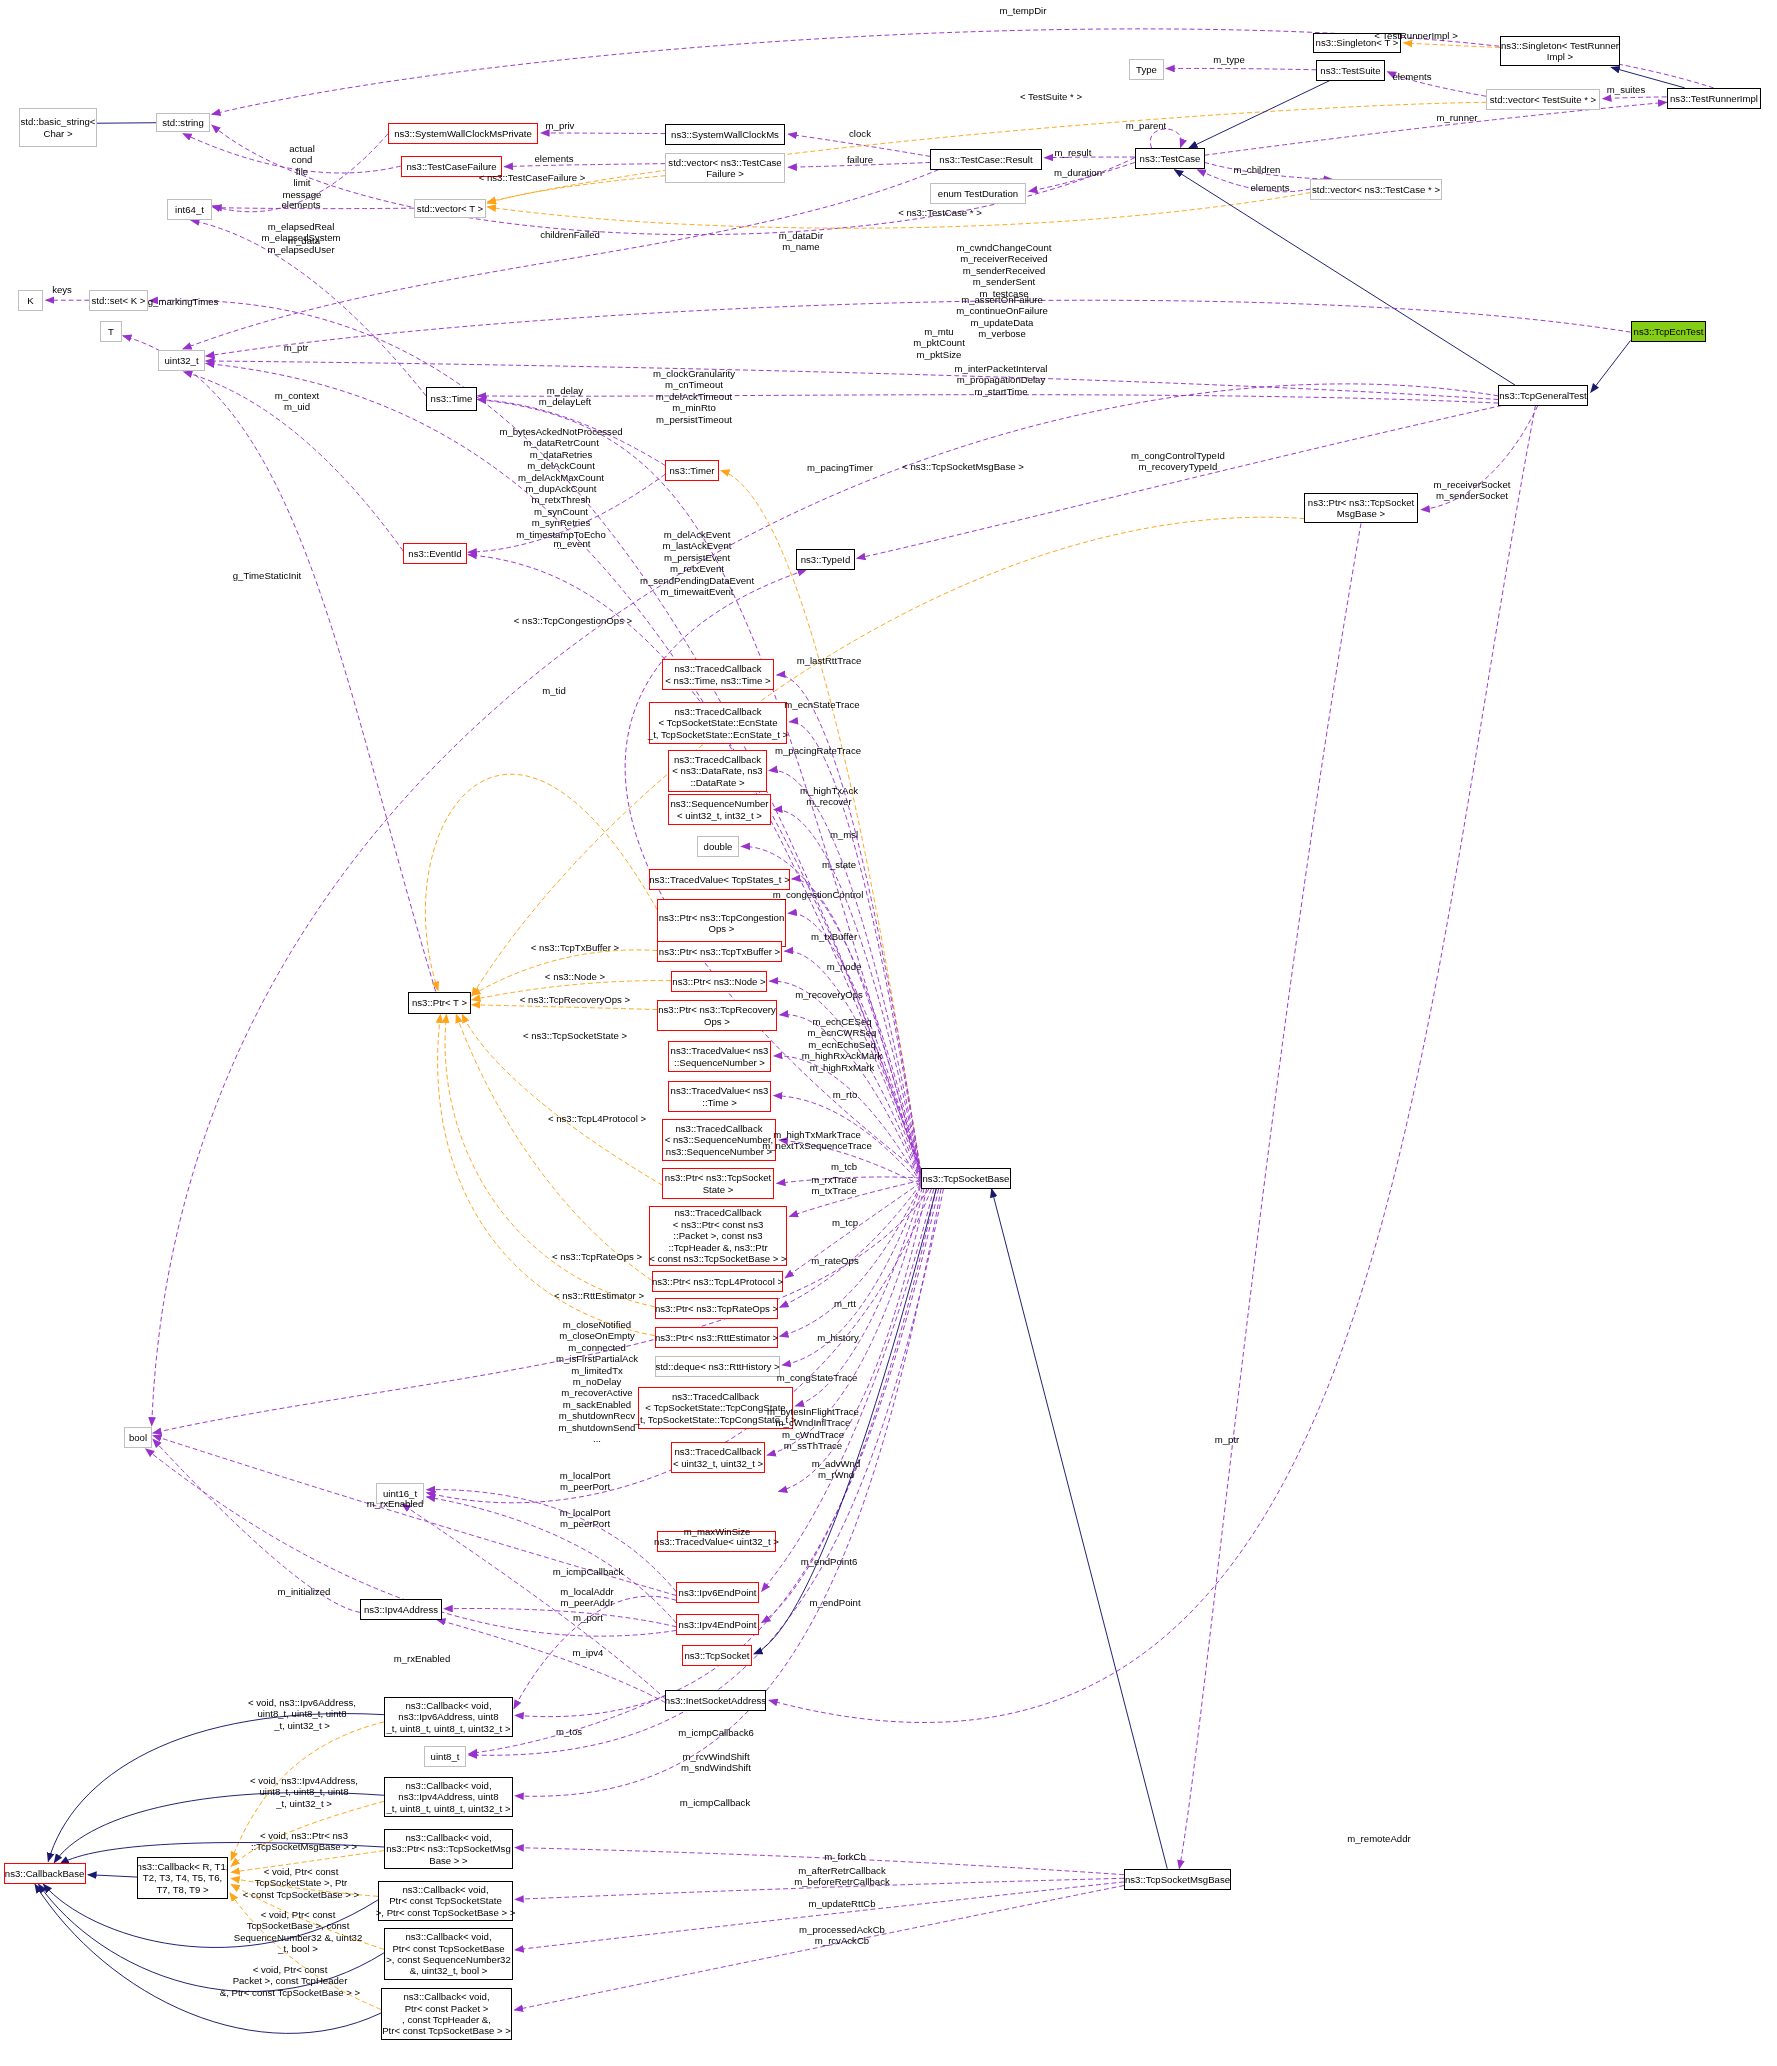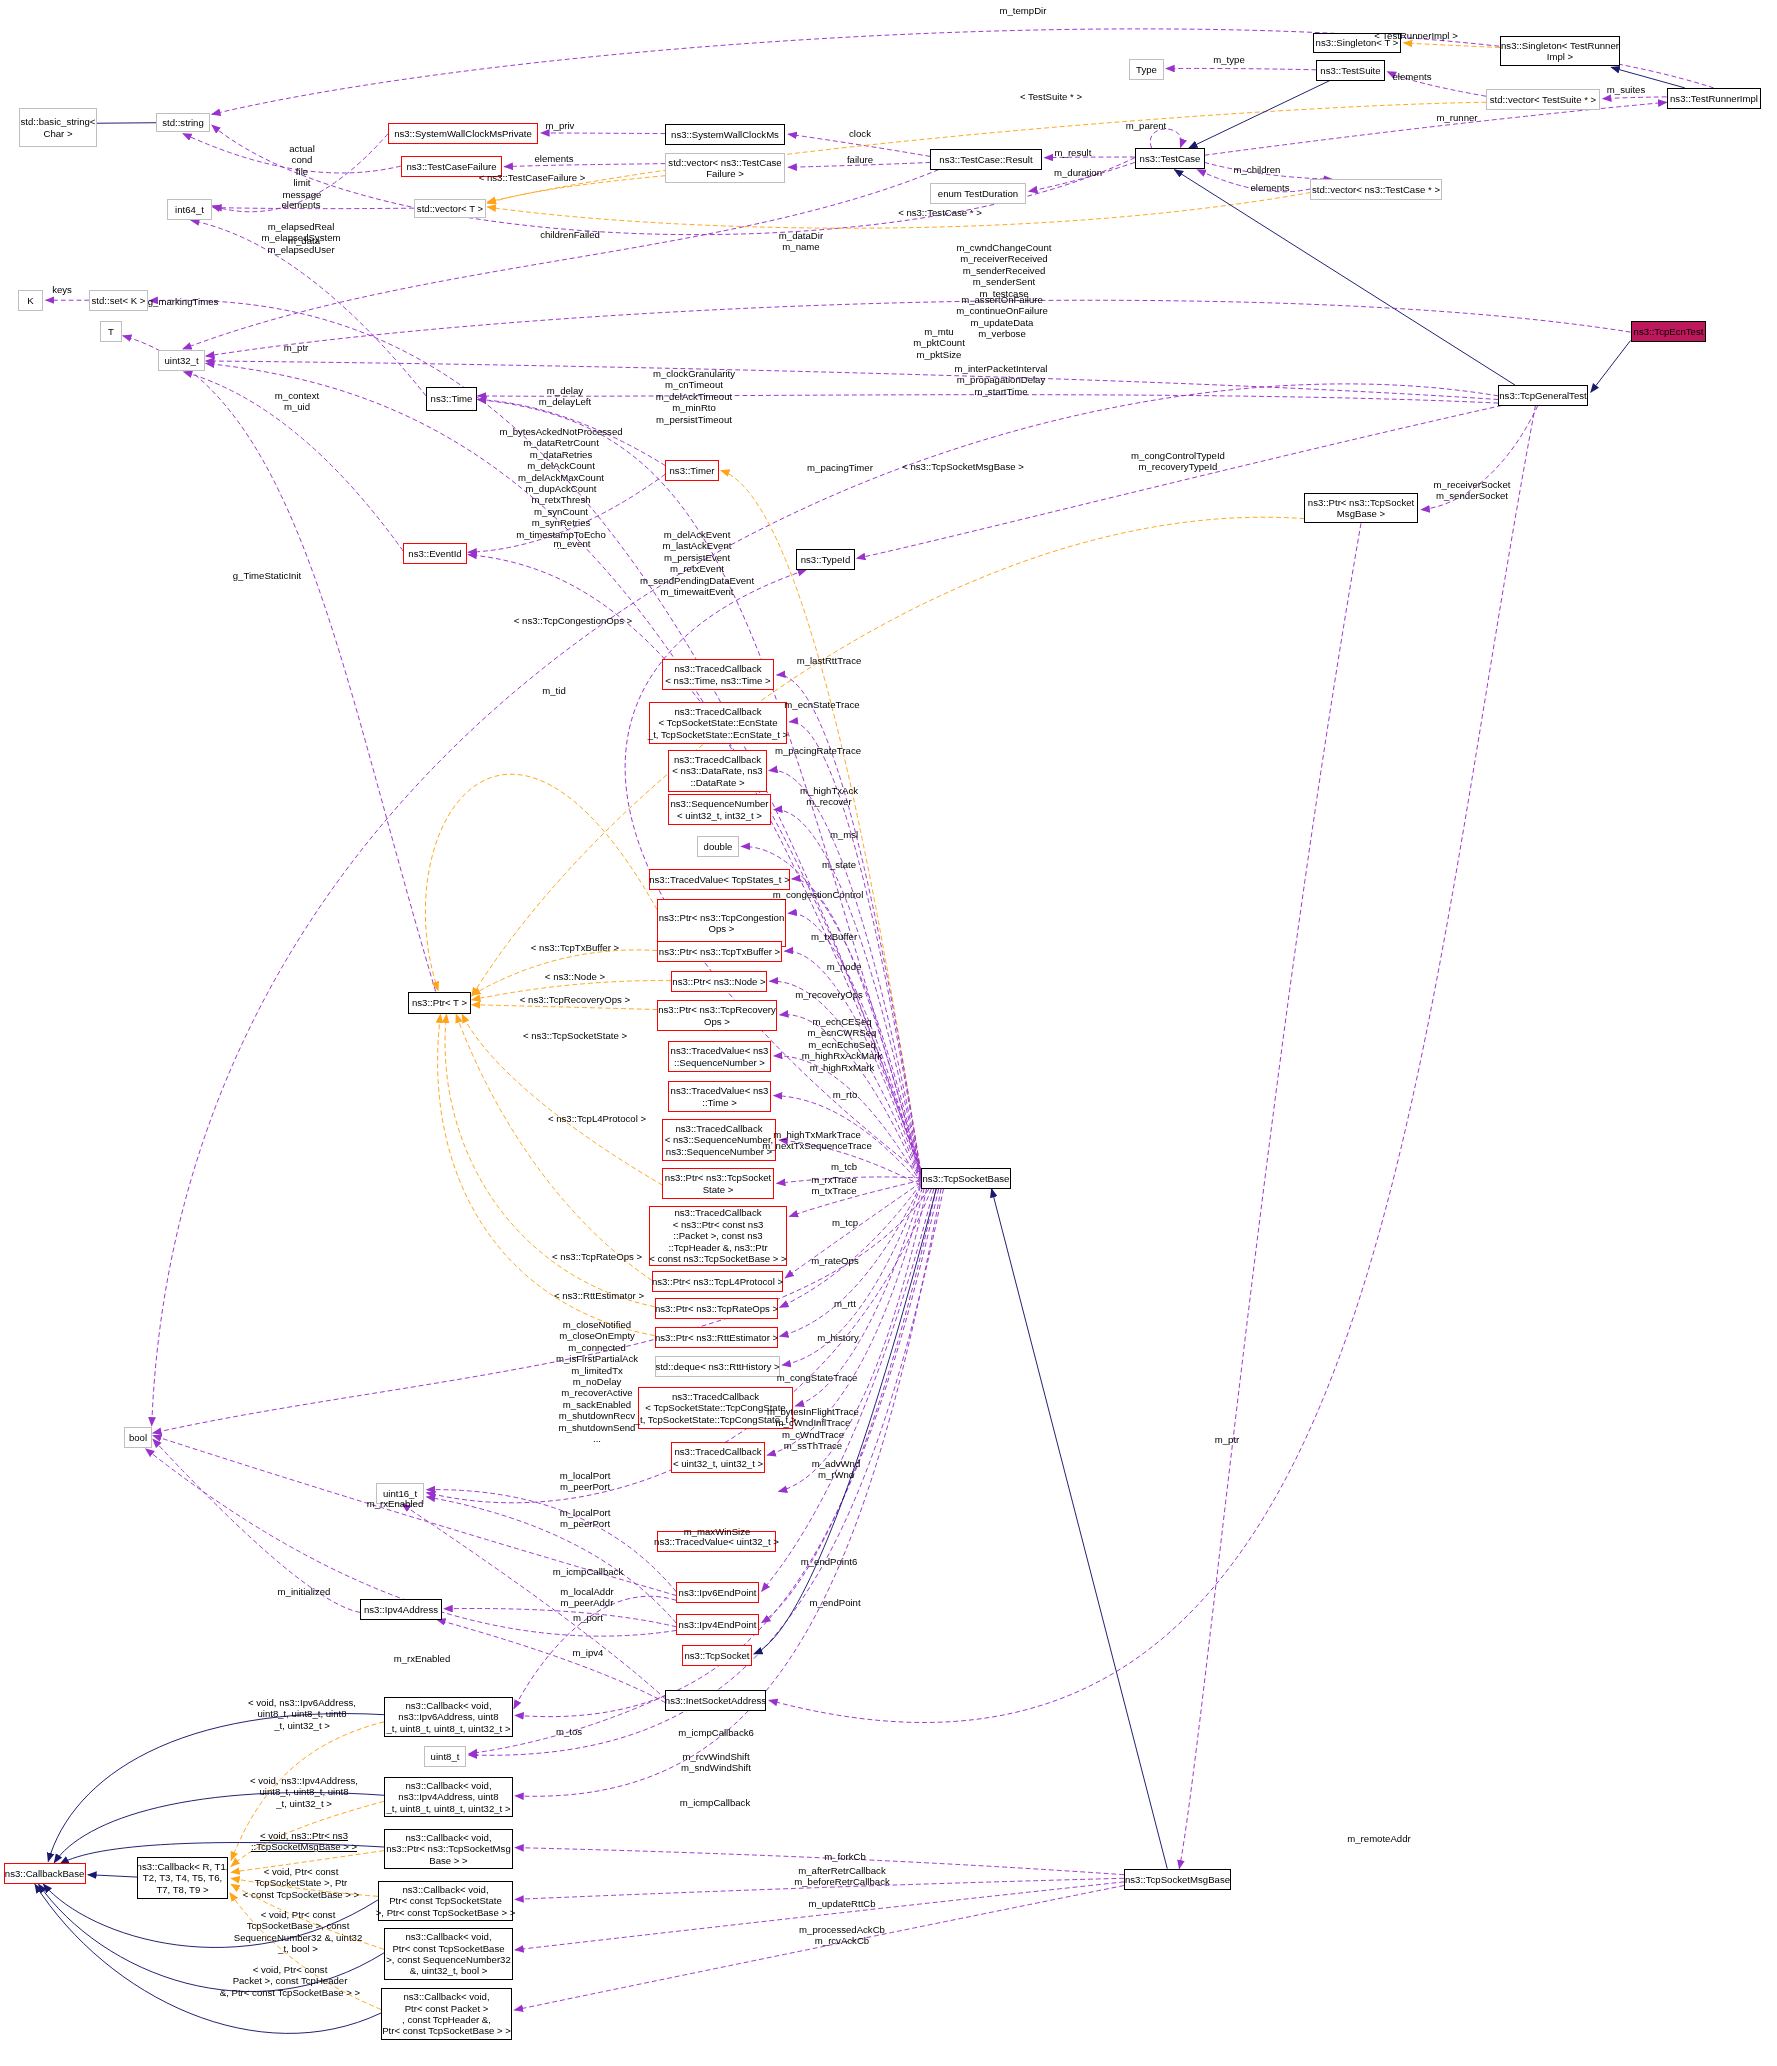--- a/index.html
+++ b/index.html
@@ -5,21 +5,21 @@
   html,body{margin:0;padding:0;background:#ffffff;}
   #canvas{position:relative;width:1778px;height:2066px;background:#ffffff;
           font-family:"Liberation Sans",sans-serif;overflow:hidden;}
   #edges{position:absolute;left:0;top:0;width:100%;height:100%;}
   .node{position:absolute;background:#ffffff;display:flex;flex-direction:column;
         align-items:center;justify-content:center;text-align:center;
         font-size:9.6px;line-height:11.4px;color:#000;white-space:nowrap;box-sizing:border-box;}
   .node.b-gray{border:0.6px solid #bfbfbf;}
   .node.b-black{border:0.6px solid #000000;}
   .node.b-red{border:0.9px solid #ff0000;}
-  .node.main{background:#be185d;border:0.9px solid #000000;text-align:center;}
+  .node.main{background:#84cc16;border:0.9px solid #000000;text-align:center;}
   .edge-label{position:absolute;transform:translateX(-50%);text-align:center;
         font-size:9.6px;line-height:11.4px;color:#000;white-space:nowrap;}
 </style>
 </head>
 <body>
 
 <div id="canvas">
   <svg id="edges" xmlns="http://www.w3.org/2000/svg" width="1778" height="2066" viewBox="0 0 2955 3434">
     <defs>
       <marker id="arr-p" markerWidth="11" markerHeight="9" refX="9" refY="4" orient="auto">
@@ -735,21 +735,21 @@
       <div class="edge-label" style="left: 302px; top: 1697px;">
         <div>&lt; void, ns3::Ipv6Address,</div>
         <div>uint8_t, uint8_t, uint8</div>
         <div>_t, uint32_t &gt;</div>
       </div>
       <div class="edge-label" style="left: 304px; top: 1775px;">
         <div>&lt; void, ns3::Ipv4Address,</div>
         <div>uint8_t, uint8_t, uint8</div>
         <div>_t, uint32_t &gt;</div>
       </div>
-      <div class="edge-label" style="left: 304px; top: 1830px; text-decoration: underline;">
+      <div class="edge-label" style="left: 304px; top: 1830px;">
         <div>&lt; void, ns3::Ptr&lt; ns3</div>
         <div>::TcpSocketMsgBase &gt; &gt;</div>
       </div>
       <div class="edge-label" style="left: 301px; top: 1866px;">
         <div>&lt; void, Ptr&lt; const</div>
         <div>TcpSocketState &gt;, Ptr</div>
         <div>&lt; const TcpSocketBase &gt; &gt;</div>
       </div>
       <div class="edge-label" style="left: 298px; top: 1909px;">
         <div>&lt; void, Ptr&lt; const</div>

